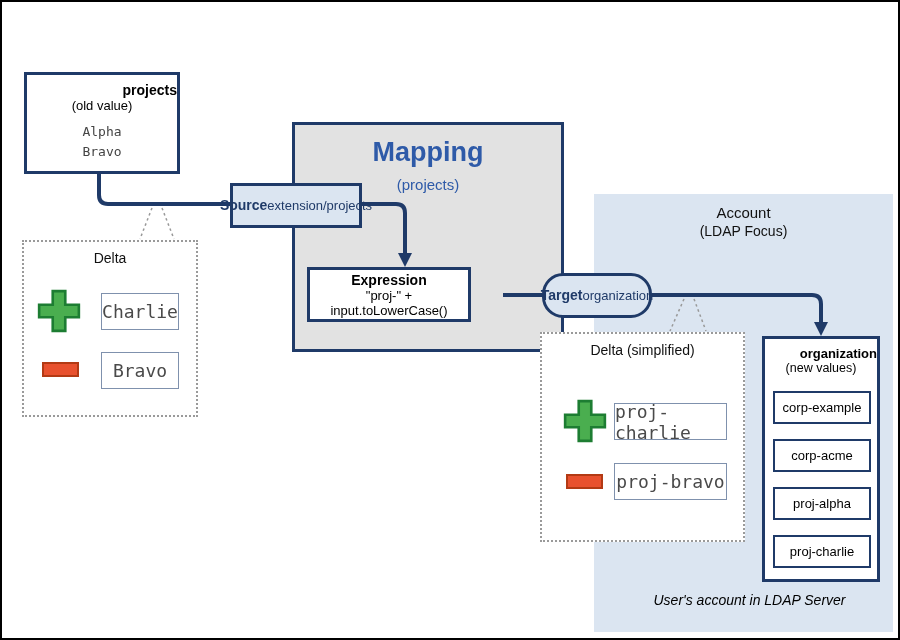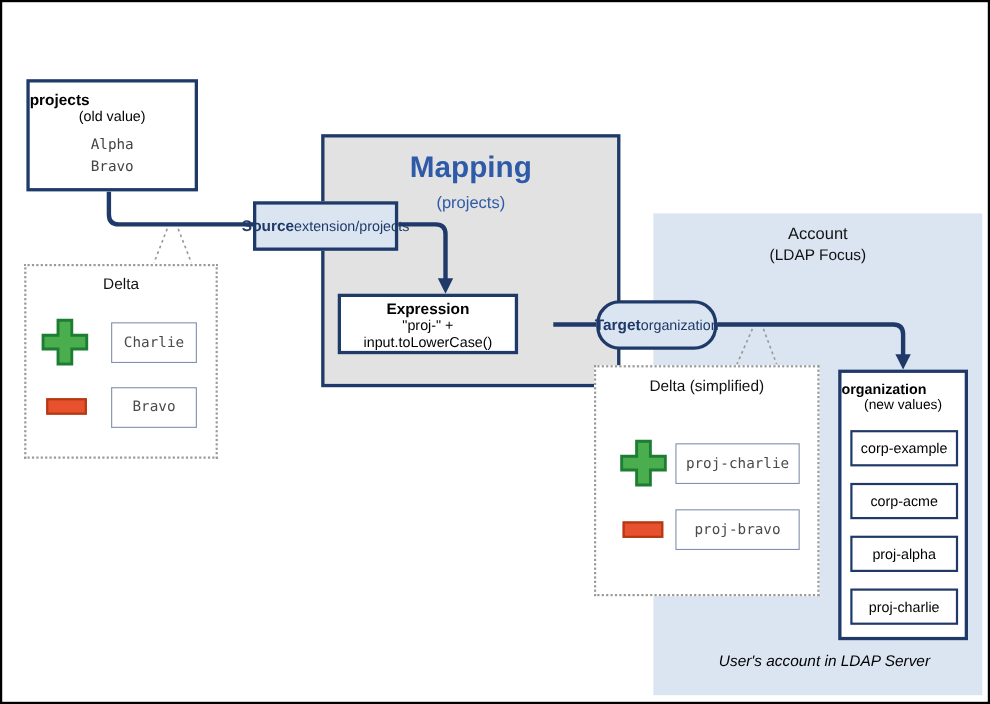--- a/index.html
+++ b/index.html
@@ -14,39 +14,39 @@
   }
   *{box-sizing:border-box;margin:0;padding:0;}
   body{font-family:"Liberation Sans",sans-serif;background:#fff;}
   .stage{position:relative;width:900px;height:640px;border:2px solid #000;background:#fff;overflow:hidden;}
 
   .panel{position:absolute;background:var(--panel-blue);z-index:1;}
   .panel-title{text-align:center;font-size:15px;color:#111;padding-top:9px;line-height:19px;}
   .panel-subtitle{text-align:center;font-size:14px;color:#111;line-height:18px;}
 
   .white-box{position:absolute;background:#fff;border:3px solid var(--navy);z-index:5;}
-  .box-title{text-align:left;font-weight:bold;font-size:14px;color:#000;}
+  .box-title{text-align:right;font-weight:bold;font-size:14px;color:#000;}
   .box-subtitle{text-align:center;font-size:13px;color:#000;}
   .mono-lines{text-align:center;font-family:"DejaVu Sans Mono",monospace;font-size:13px;color:#444;line-height:20px;margin-top:9px;}
 
   .pill{position:absolute;background:var(--panel-blue);border:3px solid var(--navy);z-index:6;
         display:flex;flex-direction:row;align-items:center;justify-content:center;}
   .pill .t1{font-weight:bold;font-size:14px;color:var(--navy);line-height:17px;}
   .pill .t2{font-size:13px;color:var(--navy);line-height:16px;}
 
   .mapping{position:absolute;background:var(--mapping-gray);border:3px solid var(--navy);z-index:2;}
   .mapping-title{text-align:center;font-weight:bold;font-size:27px;color:var(--accent-blue);margin-top:12px;}
   .mapping-subtitle{text-align:center;font-size:15px;color:var(--accent-blue);margin-top:8px;}
 
   .dashed-box{position:absolute;background:#fff;border:2px dotted #9a9a9a;z-index:3;}
   .dashed-title{text-align:center;font-size:14px;color:#111;padding-top:8px;}
 
   .chip{position:absolute;background:#fff;border:1.5px solid #7f91ad;
         display:flex;align-items:center;justify-content:center;
-        font-family:"DejaVu Sans Mono",monospace;font-size:13px;color:#4a4a4a;}
+        font-family:"DejaVu Sans Mono",monospace;font-size:18px;color:#4a4a4a;}
   .org-chip{position:absolute;background:#fff;border:2px solid var(--navy);
         display:flex;align-items:center;justify-content:center;font-size:13px;color:#000;}
 
   .plus-icon{position:absolute;width:46px;height:46px;}
   .minus-icon{position:absolute;width:37px;height:15px;background:var(--orange);border:2px solid var(--orange-dark);}
 
   .caption{position:absolute;left:0;right:0;bottom:24px;text-align:center;
            font-style:italic;font-size:14px;color:#000;margin-left:12px;}
 
   svg.connectors{position:absolute;left:0;top:0;z-index:4;pointer-events:none;}

